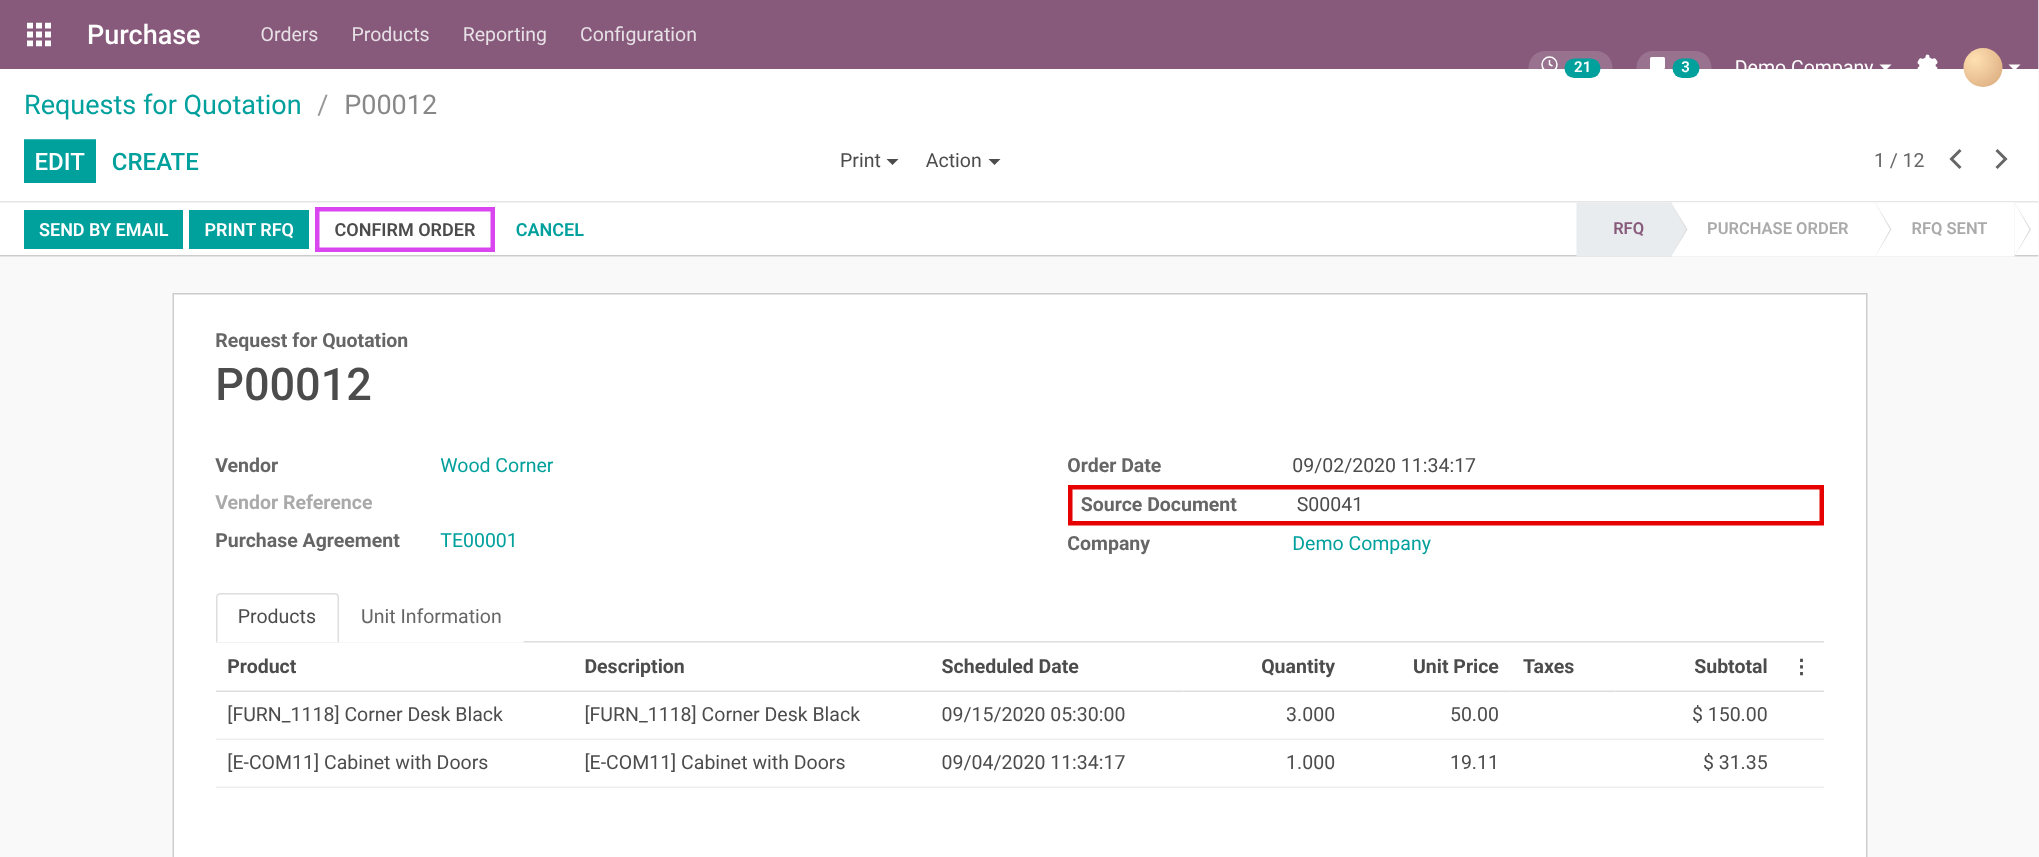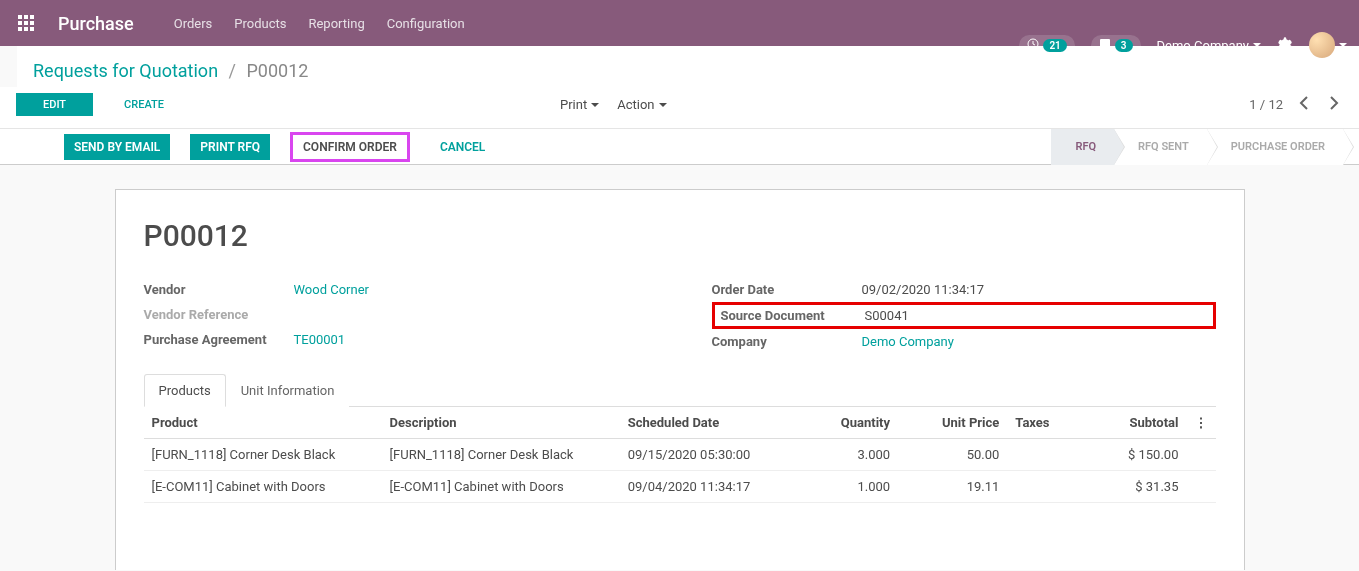--- a/index.html
+++ b/index.html
@@ -87,38 +87,37 @@
   }
   .gear-btn { color: #fff; cursor: pointer; }
 
   
   .breadcrumb-row {
     display: flex;
     align-items: center;
     padding: 14px 16px 6px 16px;
     background: #fff;
     border-bottom: 0;
-    margin-left: 17px;
   }
   .breadcrumb { font-size: 18px; }
   .breadcrumb .root { color: #00a09d; cursor: pointer; }
   .breadcrumb .sep { color: #999; margin: 0 6px; }
   .breadcrumb .leaf { color: #888; }
 
   .toolbar-row {
     display: flex;
     align-items: center;
     padding: 6px 16px 12px 16px;
     background: #fff;
     border-bottom: 1px solid #e5e5e5;
   }
   .btn {
     border: 1px solid transparent;
-    padding: 4px 26px;
-    font-size: 11px;
+    padding: 4px 6px;
+    font-size: 16px;
     cursor: pointer;
     margin-right: 4px;
     background: none;
     font-family: inherit;
   }
   .btn-primary {
     background: #00a09d;
     color: #fff;
     border-color: #00a09d;
     font-weight: 500;
@@ -148,21 +147,21 @@
 
   
   .statusbar-row {
     display: flex;
     align-items: stretch;
     background: #fff;
     border-bottom: 1px solid #ccc;
     padding: 0 16px;
     height: 36px;
   }
-  .status-btns { display: flex; align-items: center; gap: 20px; padding: 4px 0; margin-left: 48px; }
+  .status-btns { display: flex; align-items: center; gap: 4px; padding: 4px 0; }
   .status-btn {
     background: #00a09d;
     color: #fff;
     border: none;
     padding: 6px 10px;
     font-size: 12px;
     font-weight: 600;
     cursor: pointer;
     font-family: inherit;
   }
@@ -421,27 +420,28 @@
 
 <div class="statusbar-row">
   <div class="status-btns">
     <button class="status-btn">SEND BY EMAIL</button>
     <button class="status-btn">PRINT RFQ</button>
     <button class="status-btn-light highlight-red">CONFIRM ORDER</button>
     <button class="status-btn-link">CANCEL</button>
   </div>
   <div class="status-stages">
     <div class="stage active">RFQ</div>
+    <div class="stage">PURCHASE ORDER</div>
     <div class="stage">RFQ SENT</div>
-    <div class="stage">PURCHASE ORDER</div>
   </div>
 </div>
 
 <div class="scroll-area">
   <div class="form-sheet">
+    <div class="record-type">Request for Quotation</div>
     <h1>P00012</h1>
 
     <div class="field-cols">
       <div class="field-col">
         <div class="field-row">
           <span class="field-label">Vendor</span>
           <span class="field-value link">Wood Corner</span>
         </div>
         <div class="field-row">
           <span class="field-label muted">Vendor Reference</span>

